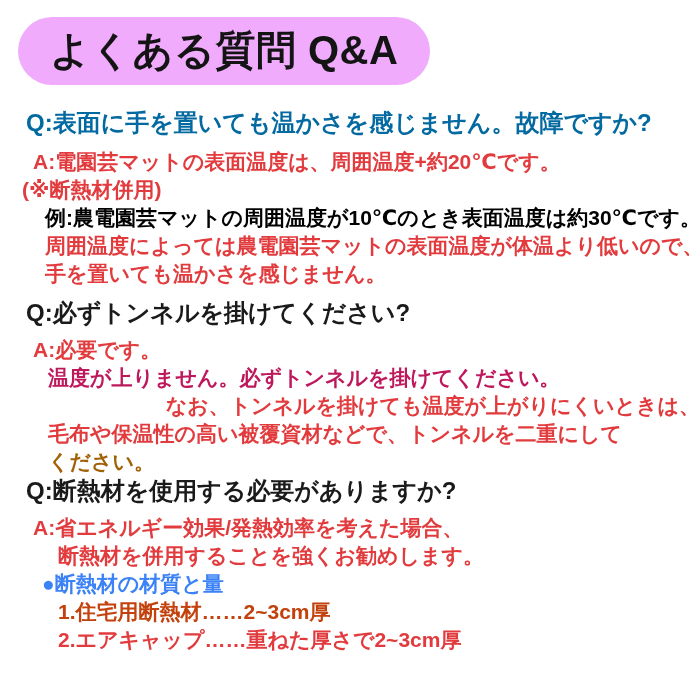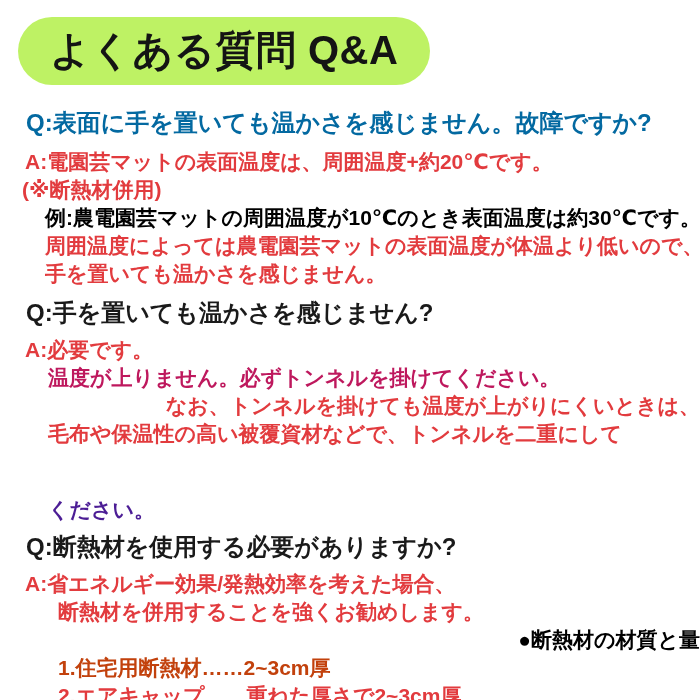--- a/index.html
+++ b/index.html
@@ -39,68 +39,68 @@
   .q-line {
     font-size: 24px;
     line-height: 30px;
     font-weight: 800;
     color: #1a1a1a;
     white-space: nowrap;
     padding-left: 26px;
   }
   .q1 { margin-top: 23px; }
   .q2 { margin-top: 10px; }
-  .q3 { margin-top: 8px; }
+  .q3 { }
   
   .a-block { margin-top: 10px; }
   .a-block.tight { margin-top: 8px; }
   .a-line {
     font-size: 21px;
     line-height: 28px;
     font-weight: 800;
     color: #e23b3e;
     white-space: nowrap;
   }
   
-  .pl-a      { padding-left: 25px; }
+  .pl-a      { padding-left: 25px; margin-left: 8px; }
   .pl-paren  { padding-left: 22px; }
   .pl-cont   { padding-left: 45px; }
   .pl-cont2  { padding-left: 48px; }
   .pl-bullet { padding-left: 42px; }
   .pl-sub    { padding-left: 58px; }
 </style>
 </head>
 <body style="background: rgb(255, 255, 255);">
 
 <div class="page">
 
-  <div class="pill" style="background: #bef264;">
+  <div class="pill" style="background: #f0abfc;">
     <span class="title">よくある質問 Q&amp;A</span>
   </div>
 
   <div class="q-line q1" style="color: #0369a1;">Q:表面に手を置いても温かさを感じません。故障ですか?</div>
   <div class="a-block">
     <div class="a-line pl-a" style="color: rgb(226, 59, 62);">A:電園芸マットの表面温度は、周囲温度+約20℃です。</div>
     <div class="a-line pl-paren" style="color: rgb(226, 59, 62);">(※断熱材併用)</div>
     <div class="a-line pl-cont" style="color: #000000;">例:農電園芸マットの周囲温度が10℃のとき表面温度は約30℃です。</div>
     <div class="a-line pl-cont" style="color: rgb(226, 59, 62);">周囲温度によっては農電園芸マットの表面温度が体温より低いので、</div>
     <div class="a-line pl-cont" style="color: rgb(226, 59, 62);">手を置いても温かさを感じません。</div>
   </div>
 
-  <div class="q-line q2" style="color: rgb(26, 26, 26);">Q:手を置いても温かさを感じません?</div>
+  <div class="q-line q2" style="color: rgb(26, 26, 26);">Q:必ずトンネルを掛けてください?</div>
   <div class="a-block tight">
     <div class="a-line pl-a" style="color: rgb(226, 59, 62);">A:必要です。</div>
     <div class="a-line pl-cont2" style="color: #be185d;">温度が上りません。必ずトンネルを掛けてください。</div>
     <div class="a-line pl-cont2" style="color: rgb(226, 59, 62); text-align: right;">なお、トンネルを掛けても温度が上がりにくいときは、</div>
     <div class="a-line pl-cont2" style="color: rgb(226, 59, 62);">毛布や保温性の高い被覆資材などで、トンネルを二重にして</div>
-    <div class="a-line pl-cont2" style="color: #4c1d95; margin-top: 48px;">ください。</div>
+    <div class="a-line pl-cont2" style="color: #a16207;">ください。</div>
   </div>
 
   <div class="q-line q3" style="color: rgb(26, 26, 26);">Q:断熱材を使用する必要がありますか?</div>
   <div class="a-block tight">
     <div class="a-line pl-a" style="color: rgb(226, 59, 62);">A:省エネルギー効果/発熱効率を考えた場合、</div>
     <div class="a-line pl-sub" style="color: rgb(226, 59, 62);">断熱材を併用することを強くお勧めします。</div>
-    <div class="a-line pl-bullet" style="color: #000000; text-align: right;">●断熱材の材質と量</div>
+    <div class="a-line pl-bullet" style="color: #3b82f6;">●断熱材の材質と量</div>
     <div class="a-line pl-sub" style="color: #c2410c;">1.住宅用断熱材……2~3cm厚</div>
     <div class="a-line pl-sub" style="color: rgb(226, 59, 62);">2.エアキャップ……重ねた厚さで2~3cm厚</div>
   </div>
 
 </div>
 
 </body></html>

